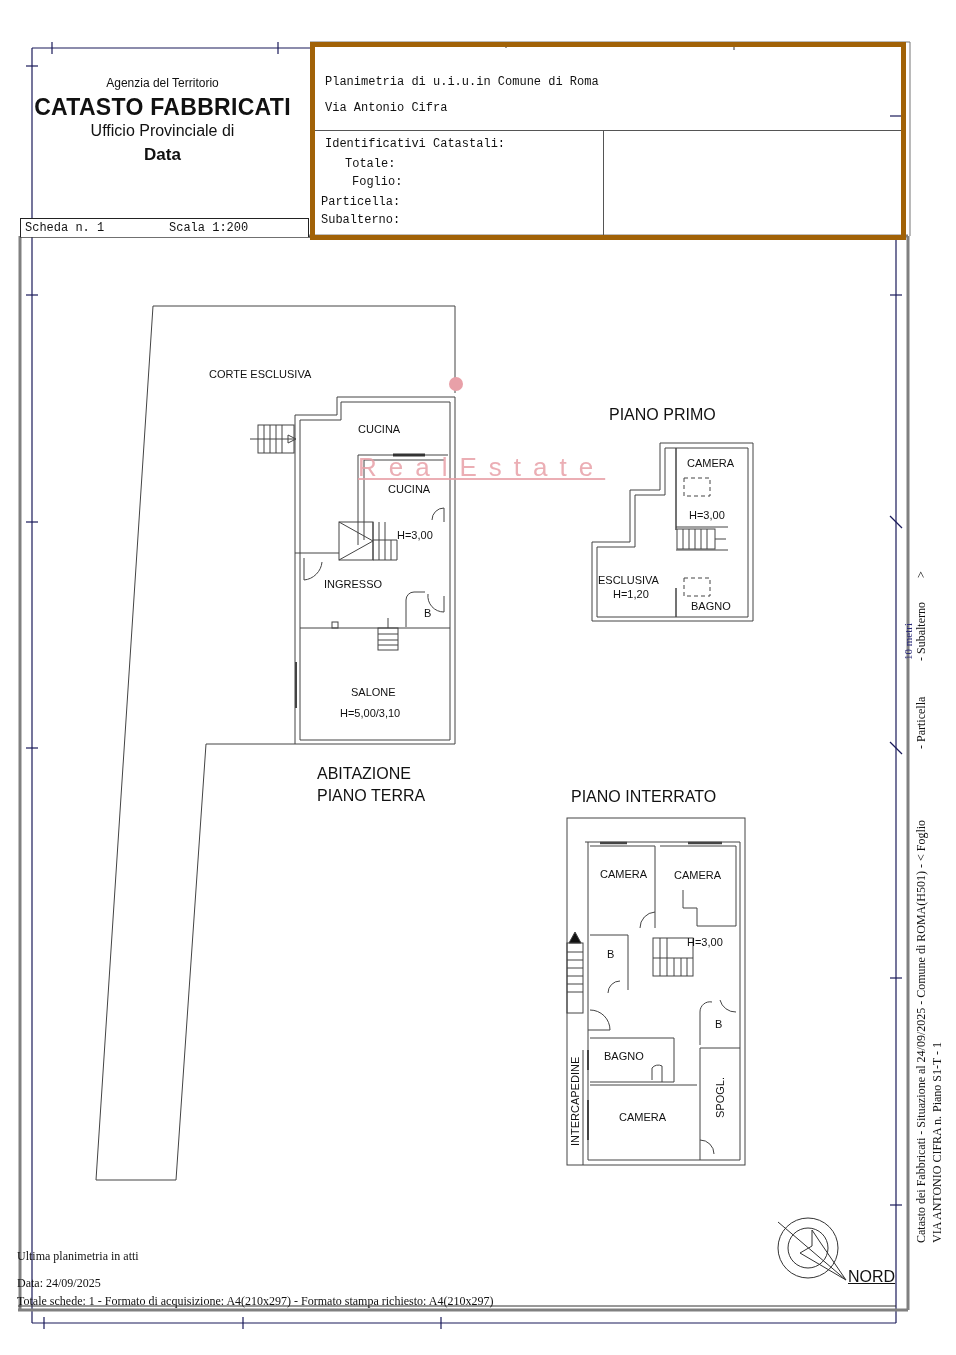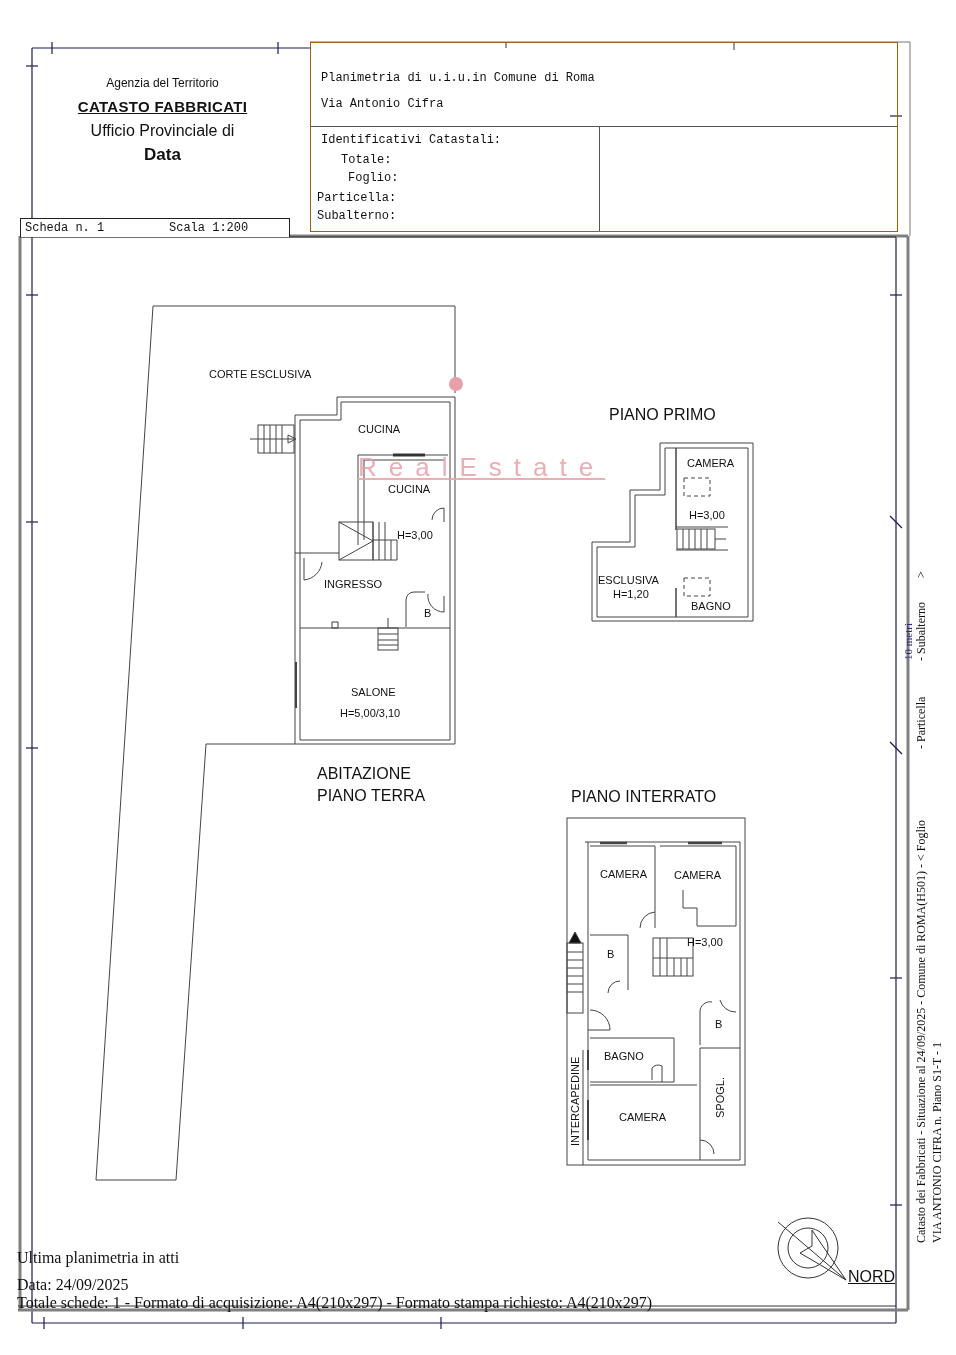--- a/index.html
+++ b/index.html
@@ -3,33 +3,33 @@
 <meta charset="utf-8">
 <style>
   html, body { margin:0; padding:0; background:#ffffff; }
   body { width:956px; height:1355px; position:relative; overflow:hidden; font-family:"Liberation Sans", sans-serif; color:#111; }
   .abs { position:absolute; }
   .mono { font-family:"Liberation Mono", "DejaVu Sans Mono", monospace; }
   .serif { font-family:"Liberation Serif", "DejaVu Serif", serif; }
   .sans { font-family:"Liberation Sans", "DejaVu Sans", sans-serif;text-decoration:underline; }
   .hdr-agency { position:absolute; left:30px; top:72px; width:265px; text-align:center; color:#111; }
   .hdr-agency .l1 { font-size:12px; line-height:22px; }
-  .hdr-agency .l2 { font-size:15px; font-weight:bold; line-height:26px; letter-spacing:0.3px;text-decoration:underline; }
+  .hdr-agency .l2 { font-size:23px; font-weight:bold; line-height:26px; letter-spacing:0.3px; }
   .hdr-agency .l3 { font-size:16px; line-height:22px; }
   .hdr-agency .l4 { font-size:17px; line-height:26px; font-weight:bold; }
-  .scheda-box { position:absolute; left:20px; top:218px; width:268px; height:18px; border:1.5px solid #222; border-bottom:none; background:#fff; font-size:12px; }
+  .scheda-box { position:absolute; left:20px; top:218px; width:268px; height:18px; border:1.5px solid #222; border-bottom:none; background:#fff; font-size:12px;padding-left:19px; }
   .scheda-box span { position:absolute; top:2px; }
-  .title-box { position:absolute; left:310px; top:42px; width:586px; height:188px; border:1px solid #a16207; }
+  .title-box { position:absolute; left:310px; top:42px; width:586px; height:188px; border:5px solid #a16207; }
   .title-box .div-h { position:absolute; left:0; right:0; top:83px; border-top:1px solid #555; }
   .title-box .div-v { position:absolute; left:288px; top:83px; bottom:0; border-left:1px solid #555; }
   .t-line { position:absolute; font-size:12px; white-space:nowrap; }
   .plan-label { position:absolute; font-size:11px; white-space:nowrap; color:#111; }
   .big-label { position:absolute; font-size:16px; white-space:nowrap; color:#111; line-height:22px; }
   .side-text { position:absolute; font-size:12px; white-space:nowrap; transform-origin:left top; transform:rotate(-90deg); color:#111; }
-  .footer-line { position:absolute; left:17px; font-size:16px; white-space:nowrap;text-align:right; }
+  .footer-line { position:absolute; left:17px; font-size:12px; white-space:nowrap;text-align:right; }
   .watermark { position:absolute; left:358px; top:452px; font-size:26px; letter-spacing:12px; color:#e8a0a8; opacity:0.85; }
   .wm-dot { position:absolute; left:449px; top:377px; width:14px; height:14px; border-radius:50%; background:#e8a0a8; }
 </style>
 </head>
 <body>
 
 <svg class="abs" style="left:0;top:0" width="956" height="1355" viewBox="0 0 956 1355">
 
   <g stroke="#1a1a5a" stroke-width="1.2" fill="none">
     <line x1="32" y1="48" x2="32" y2="1323"></line>

